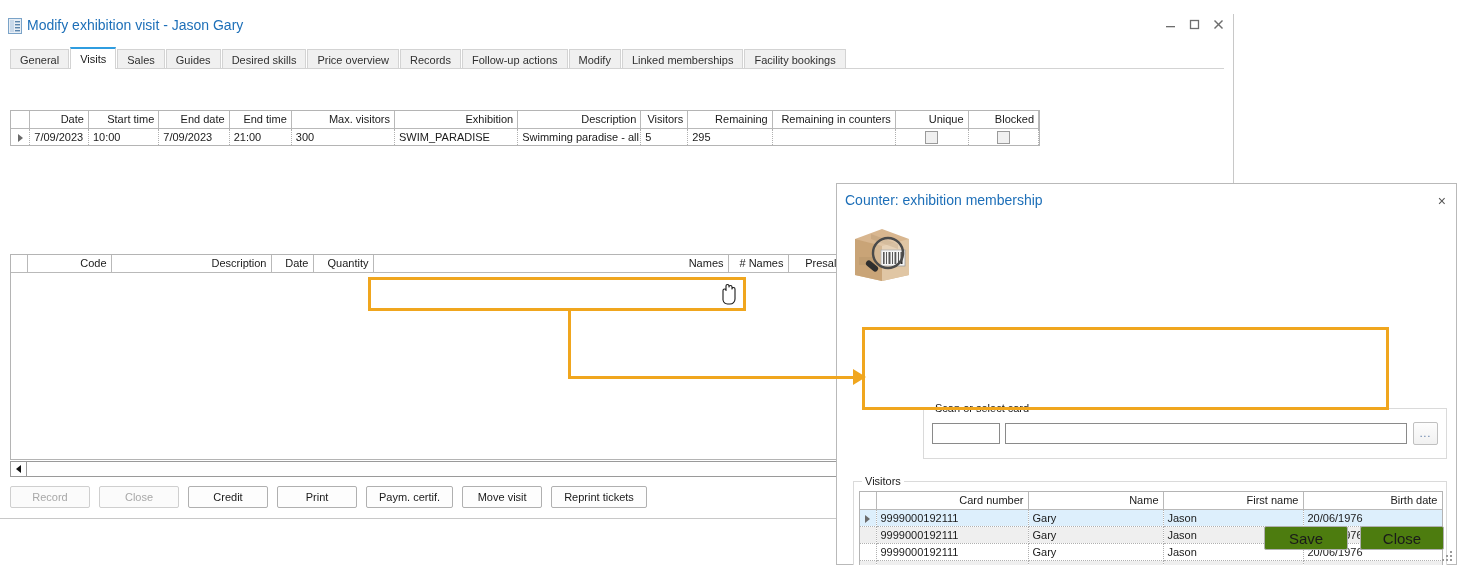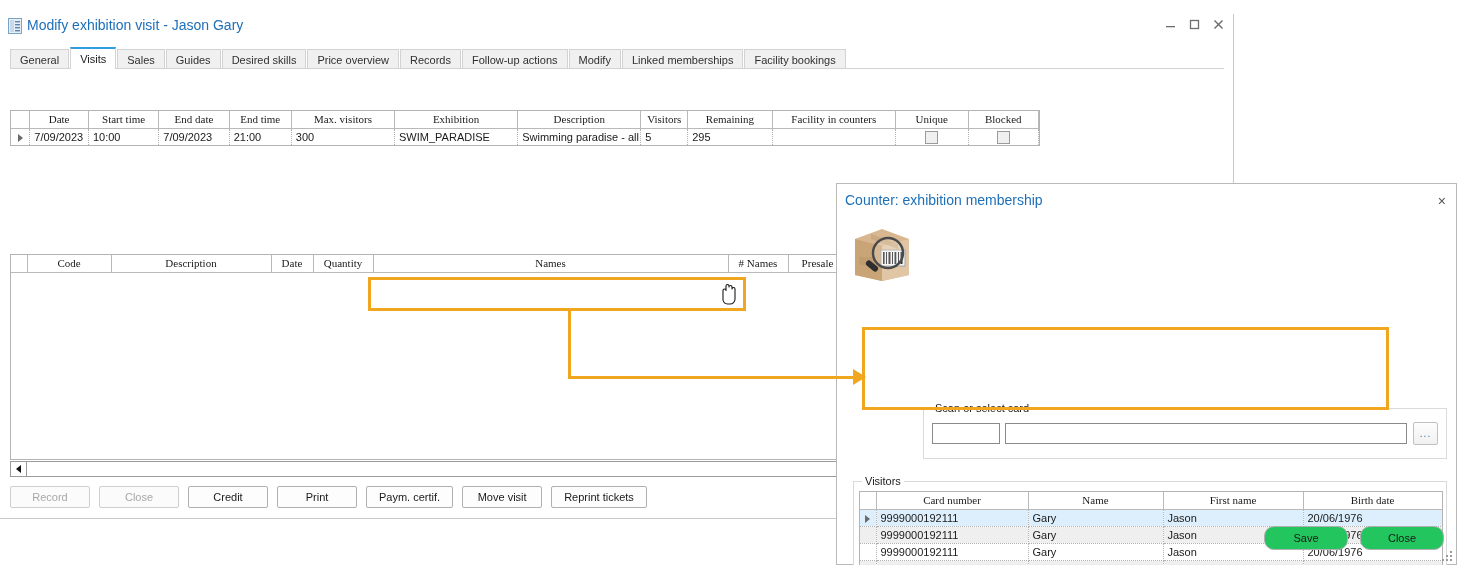--- a/index.html
+++ b/index.html
@@ -154,28 +154,27 @@
     border-collapse: collapse;
     table-layout: fixed;
     font-size: 11px;
     width: 100%;
   }
   table.g th {
     background: #ffffff;
     border-right: 1px solid #b9b9b9;
     border-bottom: 1px solid #b9b9b9;
     font-weight: normal;
-    text-align: center;
+    text-align: right;
     padding: 2px 4px;
     height: 17px;
     box-sizing: border-box;
     color: #1a1a1a;
     white-space: nowrap;
     overflow: hidden;
-    font-family: Liberation Serif, serif;
   }
   table.g td {
     border-right: 1px dotted #b0b0b0;
     border-bottom: 1px dotted #b0b0b0;
     padding: 2px 4px;
     height: 17px;
     box-sizing: border-box;
     white-space: nowrap;
     overflow: hidden;
     color: #1a1a1a;
@@ -355,24 +354,24 @@
     overflow: hidden;
   }
   .dlg-btnbar {
     position: absolute;
     right: 12px; bottom: 14px;
     display: flex;
     gap: 12px;
   }
   .dlg-btn {
     width: 84px; height: 24px;
-    background: #22c55e;
+    background: #4d7c0f;
     border: 1px solid #b0b0b0;
-    border-radius: 10px;
-    font-size: 11px;
+    border-radius: 2px;
+    font-size: 15px;
     font-family: "Liberation Sans", sans-serif;
     color: #1a1a1a;
     cursor: default;
   }
   .grip {
     position: absolute;
     right: 3px; bottom: 2px;
     width: 12px; height: 12px;
   }
 
@@ -496,21 +495,21 @@
               <th class="idx"></th>
               <th>Date</th>
               <th>Start time</th>
               <th>End date</th>
               <th>End time</th>
               <th>Max. visitors</th>
               <th>Exhibition</th>
               <th>Description</th>
               <th>Visitors</th>
               <th>Remaining</th>
-              <th>Facility in counters</th>
+              <th>Remaining in counters</th>
               <th>Unique</th>
               <th>Blocked</th>
             </tr>
           </thead>
           <tbody>
             <tr>
               <td class="idx"><span class="rowmark"></span></td>
               <td>7/09/2023</td>
               <td>10:00</td>
               <td>7/09/2023</td>

